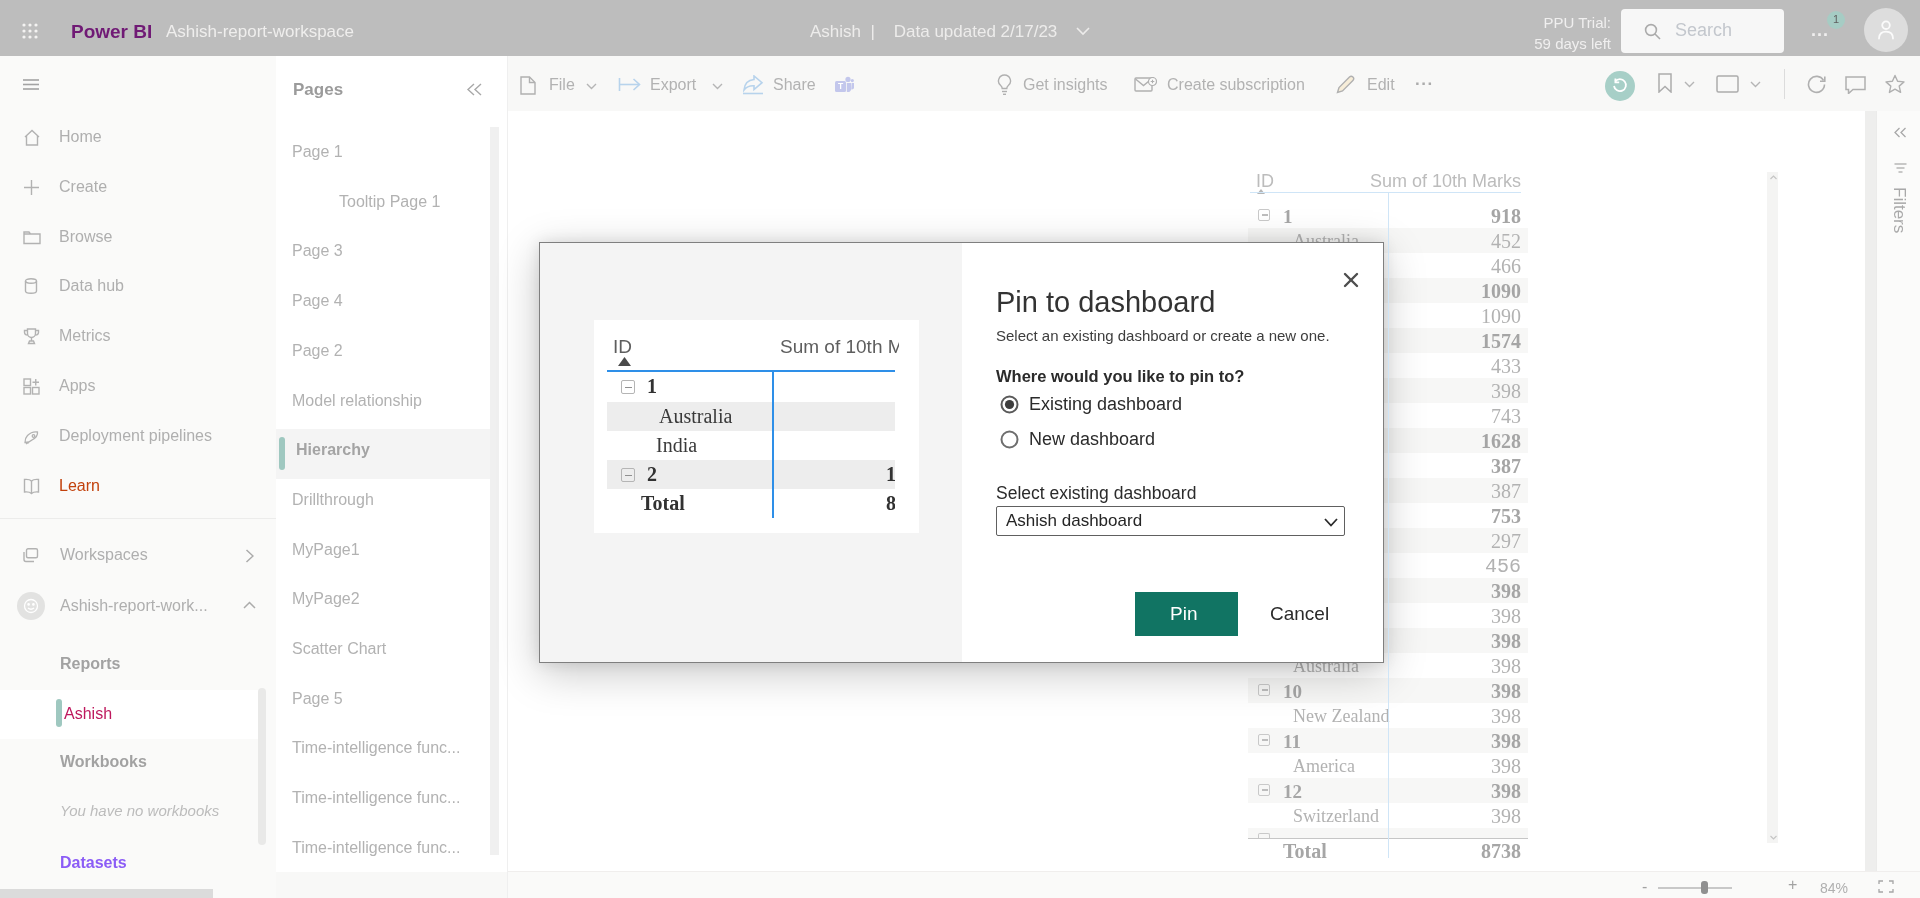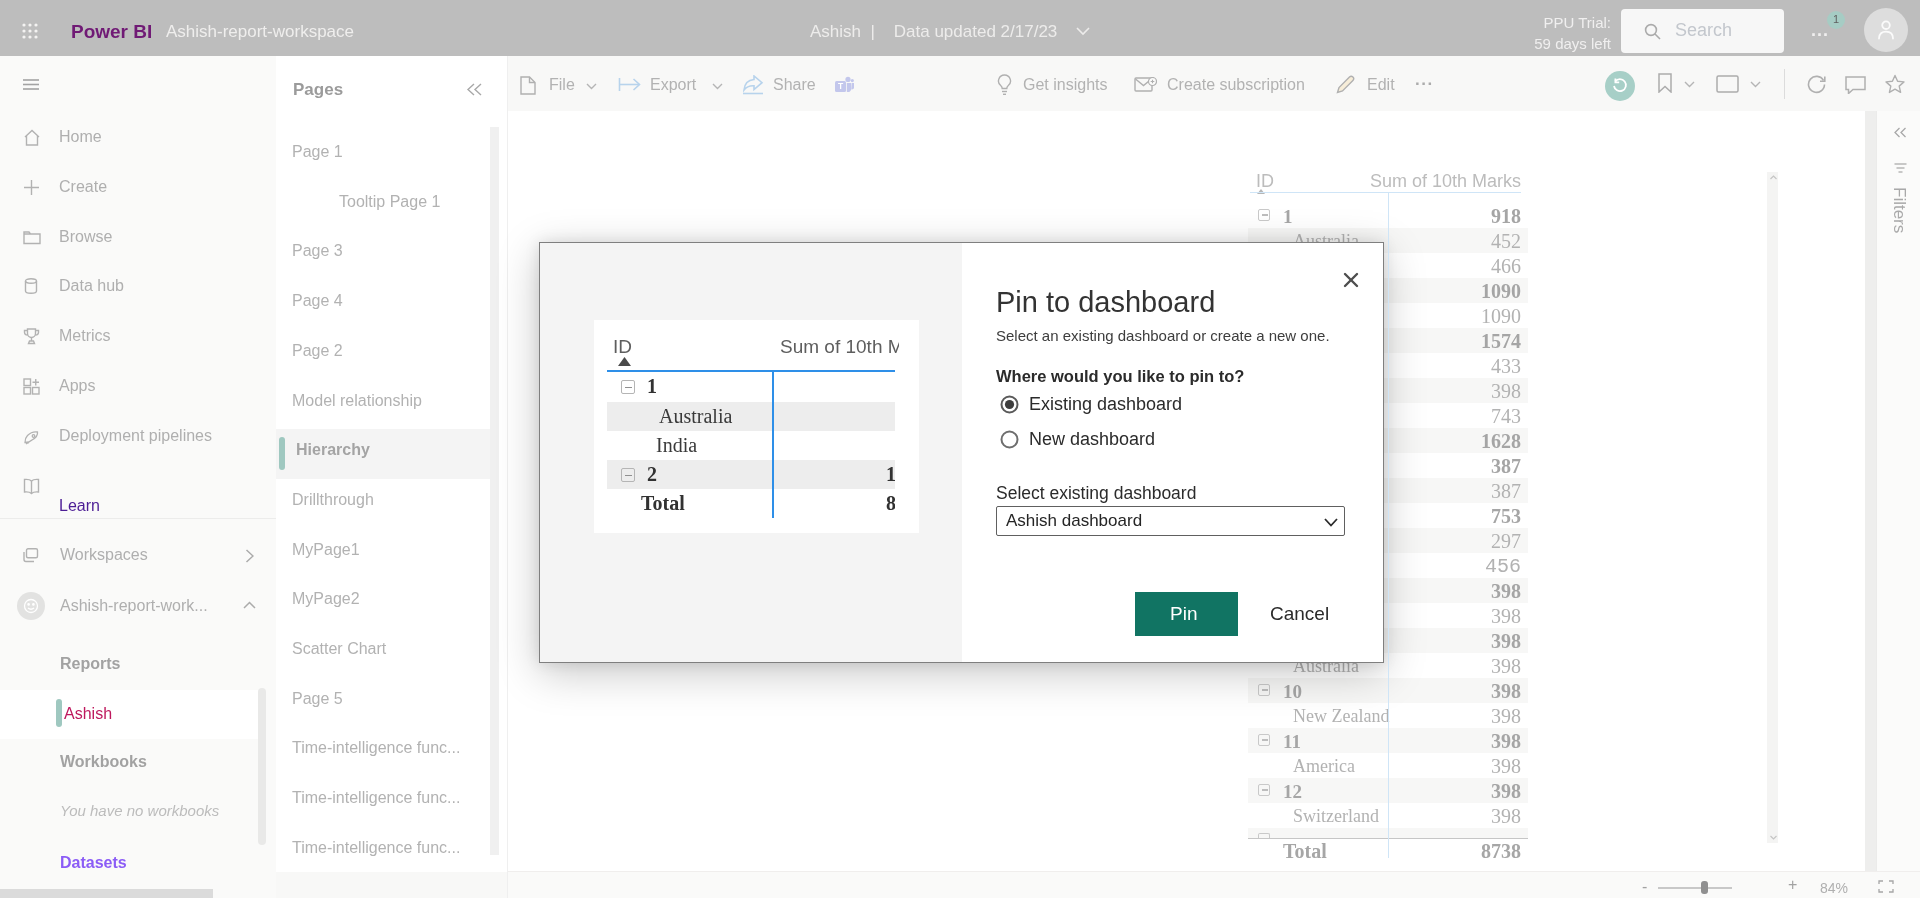--- a/index.html
+++ b/index.html
@@ -104,21 +104,21 @@
             <path d="M3 16 c1-1 2-1.5 3-1"></path>
           </g>
         </svg>
         <div class="txt" style="left:59px;top:371px;font-size:16px;color:#AFAFAF;">Deployment pipelines</div>
         <svg class="abs" style="left:23px;top:422px;" width="18" height="17" viewBox="0 0 18 17">
           <g stroke="#B2B2B2" stroke-width="1.4" fill="none">
             <path d="M8.5 3 C7 1.6 4.5 1.2 1.5 1.5 V14 c3-.3 5.5.1 7 1.5 c1.5-1.4 4-1.8 7-1.5 V1.5 c-3-.3-5.5.1-7 1.5 Z"></path>
             <path d="M8.5 3 V15.5"></path>
           </g>
         </svg>
-        <div class="txt" style="left:59px;top:421px;font-size:16px;color:#4c1d95;margin-top:20px;">Learn</div>
+        <div class="txt" style="left:59px;top:421px;font-size:16px;color:#c2410c;">Learn</div>
       </div>
     <div class="abs" style="left:0;top:462px;width:276px;height:1px;background:#ECECEB;"></div>
 
     <svg class="abs" style="left:23px;top:492px;" width="16" height="16" viewBox="0 0 16 16">
         <g stroke="#B2B2B2" stroke-width="1.4" fill="none">
           <rect x="3.5" y="0.7" width="11" height="9" rx="1.5"></rect>
           <path d="M1 4 v7.5 a2 2 0 0 0 2 2 h8"></path>
         </g>
       </svg>
     <div class="txt" style="left:60px;top:490px;font-size:16px;color:#AFAFAF;">Workspaces</div>

